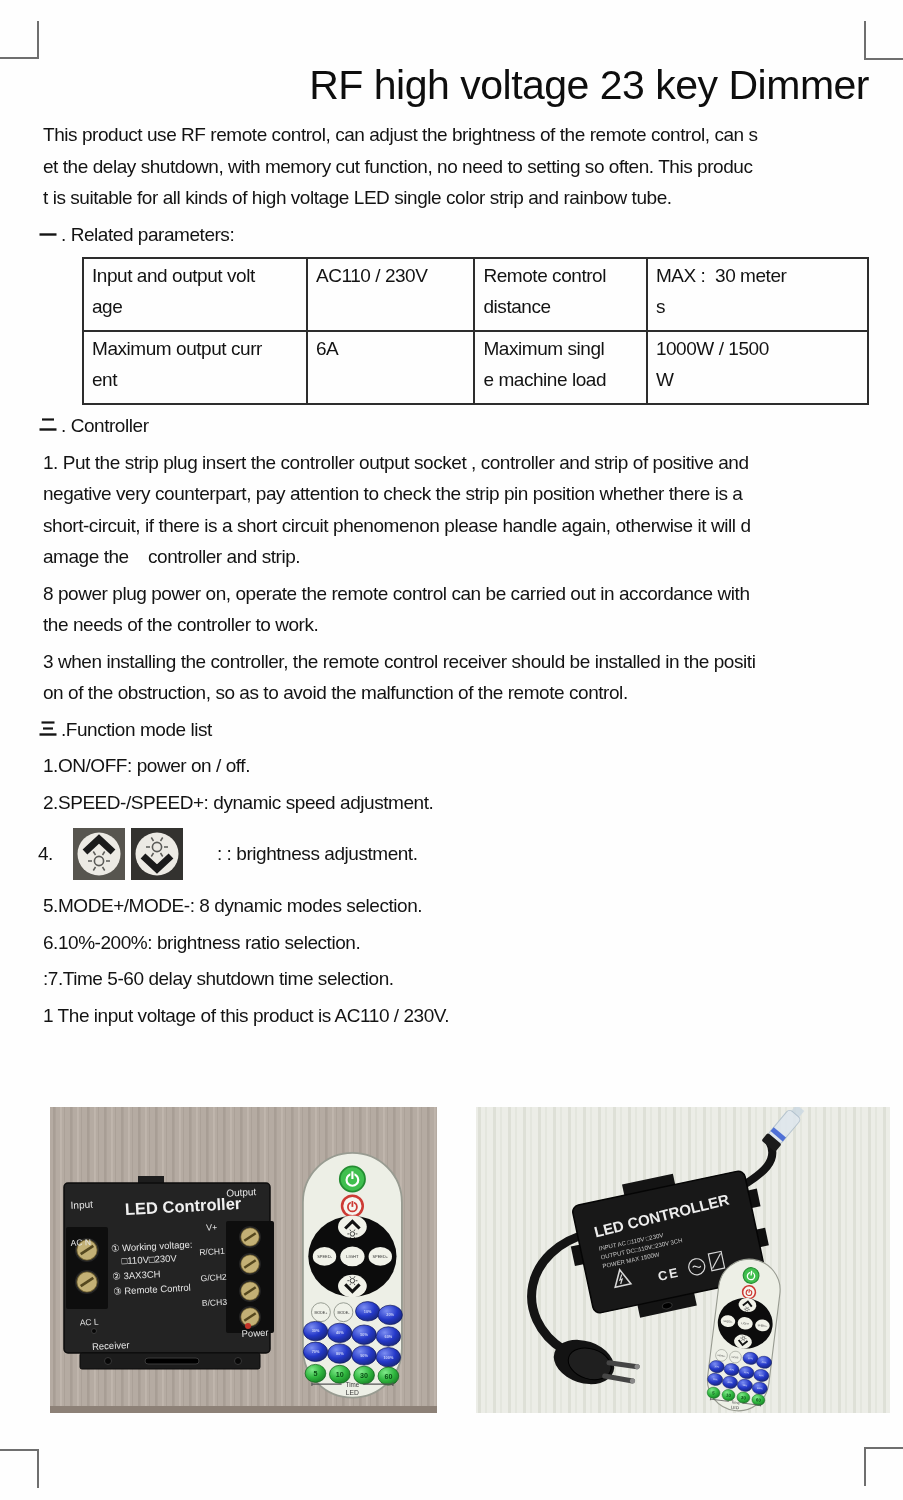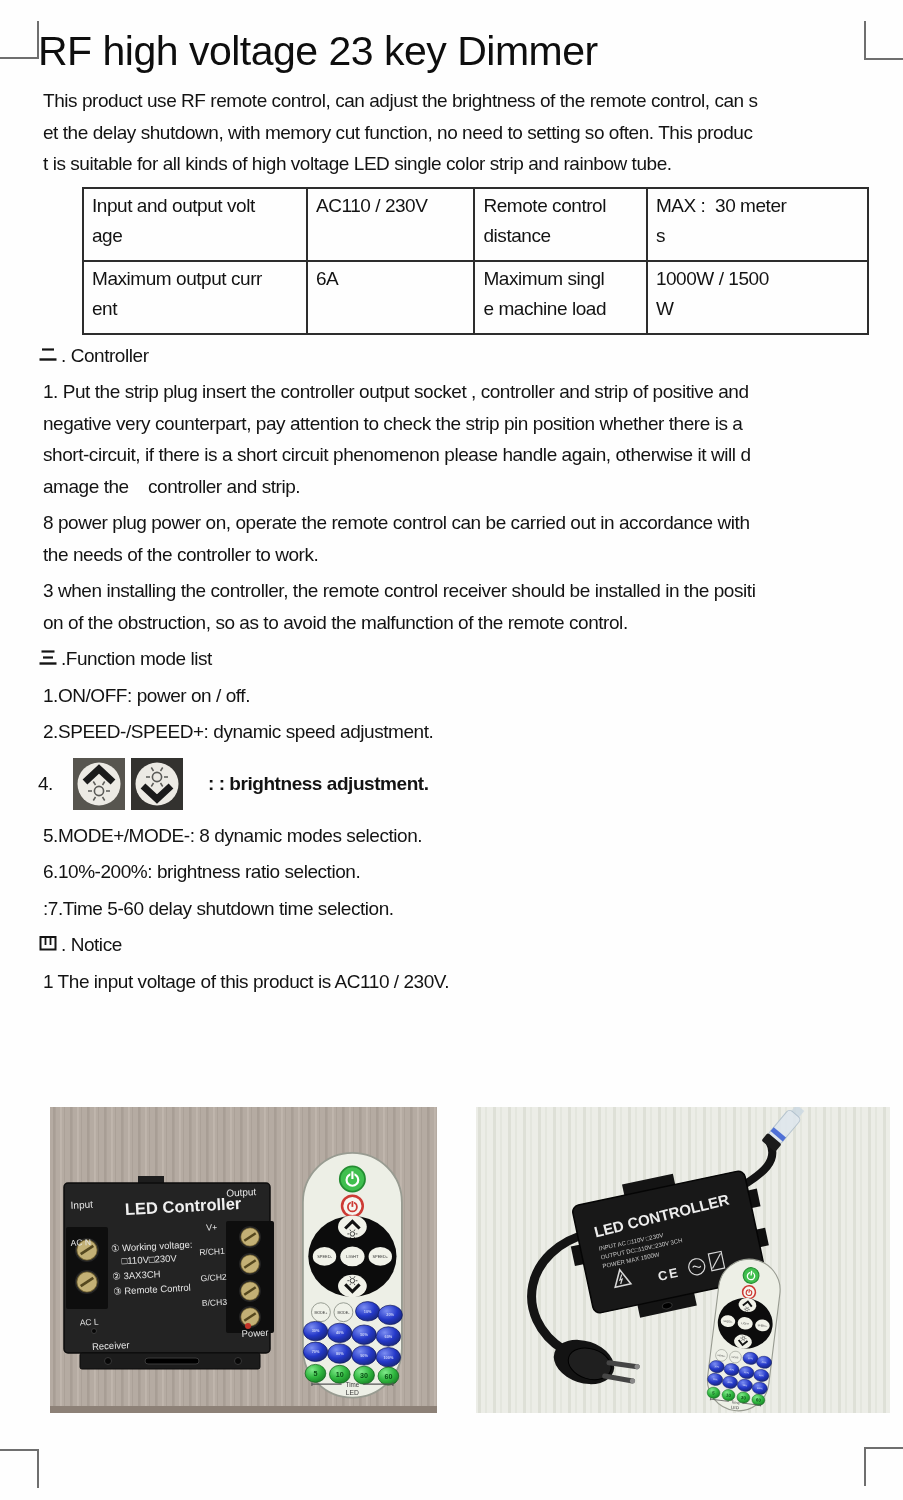--- a/index.html
+++ b/index.html
@@ -1,31 +1,31 @@
 <!DOCTYPE html>
 <html><head>
 <meta charset="utf-8">
 <style>
   html,body{margin:0;padding:0;background:#ffffff;}
   .page{position:relative;width:903px;height:1500px;background:#fefefe;overflow:hidden;
         font-family:"Liberation Sans", sans-serif;color:#131313;}
   .content{padding:0 34px 0 38px;}
-  h1.title{margin:28px 0 10px;text-align:left;font-size:41px;font-weight:500;
+  h1.title{margin:62px 0 10px;text-align:right;font-size:41px;font-weight:500;
            letter-spacing:-0.5px;color:#0e0e0e;}
   .body{font-size:19px;line-height:31.5px;margin:5px;white-space:pre-wrap;letter-spacing:-0.45px;}
   .heading{font-size:19px;line-height:31.5px;letter-spacing:-0.45px;}
   .cjk svg{display:inline-block;vertical-align:-2px;margin-right:3px;}
   table.params{border-collapse:collapse;table-layout:fixed;margin:7px 0 5px 44px;border-radius:14px;}
   table.params td{border:2px solid #2d2d2d;padding:2px 8px 8px;font-size:19px;
                   line-height:30.5px;vertical-align:top;white-space:pre-wrap;letter-spacing:-0.45px;}
   .c1{width:212px}.c2{width:154px}.c3{width:158px}.c4{width:210px}
   .func4{display:flex;align-items:center;height:62px;font-size:19px;letter-spacing:-0.45px;}
   .func4 .pref{margin-right:20px;}
   .func4 .bicon{display:inline-block;width:52px;height:52px;margin-right:6px;}
-  .func4 .suff{margin-left:19px;font-weight:bold;}
+  .func4 .suff{margin-left:28px;}
   .photos{position:absolute;left:50px;top:1107px;display:flex;gap:39px;}
   .photo{display:block;}
   .mark{position:absolute;border:0 solid #6f6f6f;}
   .mark.tl{left:0;top:21px;width:37px;height:36px;border-right-width:2px;border-bottom-width:2px;}
   .mark.tr{right:0;top:21px;width:37px;height:37px;border-left-width:2px;border-bottom-width:2px;}
   .mark.bl{left:0;top:1449px;width:37px;height:37px;border-right-width:2px;border-top-width:2px;}
   .mark.br{right:0;top:1447px;width:37px;height:37px;border-left-width:2px;border-top-width:2px;}
   svg text{font-family:"Liberation Sans", sans-serif;}
 </style>
 </head>
@@ -38,20 +38,23 @@
   <div class="mark bl"></div>
   <div class="mark br"></div>
 
   <div class="content">
     <h1 class="title">RF high voltage 23 key Dimmer</h1>
 
     <p class="body">This product use RF remote control, can adjust the brightness of the remote control, can s
 et the delay shutdown, with memory cut function, no need to setting so often. This produc
 t is suitable for all kinds of high voltage LED single color strip and rainbow tube.</p>
 
+    <div class="heading"><span class="cjk"><svg width="20" height="20" viewBox="0 0 20 20">
+            <line x1="1.5" y1="11.5" x2="18.5" y2="11.5" stroke="#141414" stroke-width="2.4"></line>
+          </svg></span><span>. Related parameters:</span></div>
 
     <table class="params">
       <tbody>
           <tr>
         <td class="c1">Input and output volt
 age</td>
         <td class="c2">AC110 / 230V</td>
         <td class="c3">Remote control
 distance</td>
         <td class="c4">MAX :  30 meter
@@ -122,25 +125,20 @@
             </g>
             <path d="M12 28 L26 41 L40 28" stroke="#1b1b1b" stroke-width="7" fill="none"></path>
           </svg></span>
       <span class="suff">:  : brightness adjustment.</span>
     </div>
 
     <p class="body">5.MODE+/MODE-: 8 dynamic modes selection.</p>
     <p class="body">6.10%-200%: brightness ratio selection.</p>
     <p class="body">:7.Time 5-60 delay shutdown time selection.</p>
 
-    <div class="heading"><span class="cjk"><svg width="20" height="20" viewBox="0 0 20 20">
-            <rect x="2.5" y="4" width="15" height="12.5" fill="none" stroke="#141414" stroke-width="2"></rect>
-            <line x1="7.5" y1="4" x2="7.5" y2="12" stroke="#141414" stroke-width="1.8"></line>
-            <line x1="12.5" y1="4" x2="12.5" y2="12" stroke="#141414" stroke-width="1.8"></line>
-          </svg></span><span>. Notice</span></div>
 
     <p class="body">1 The input voltage of this product is AC110 / 230V.</p>
   </div>
 
   <div class="photos">
 
     <svg width="0" height="0" style="position:absolute" aria-hidden="true">
       <defs>
         <pattern id="wood" width="17" height="306" patternUnits="userSpaceOnUse">
           <rect width="17" height="306" fill="#b5aba2"></rect>

